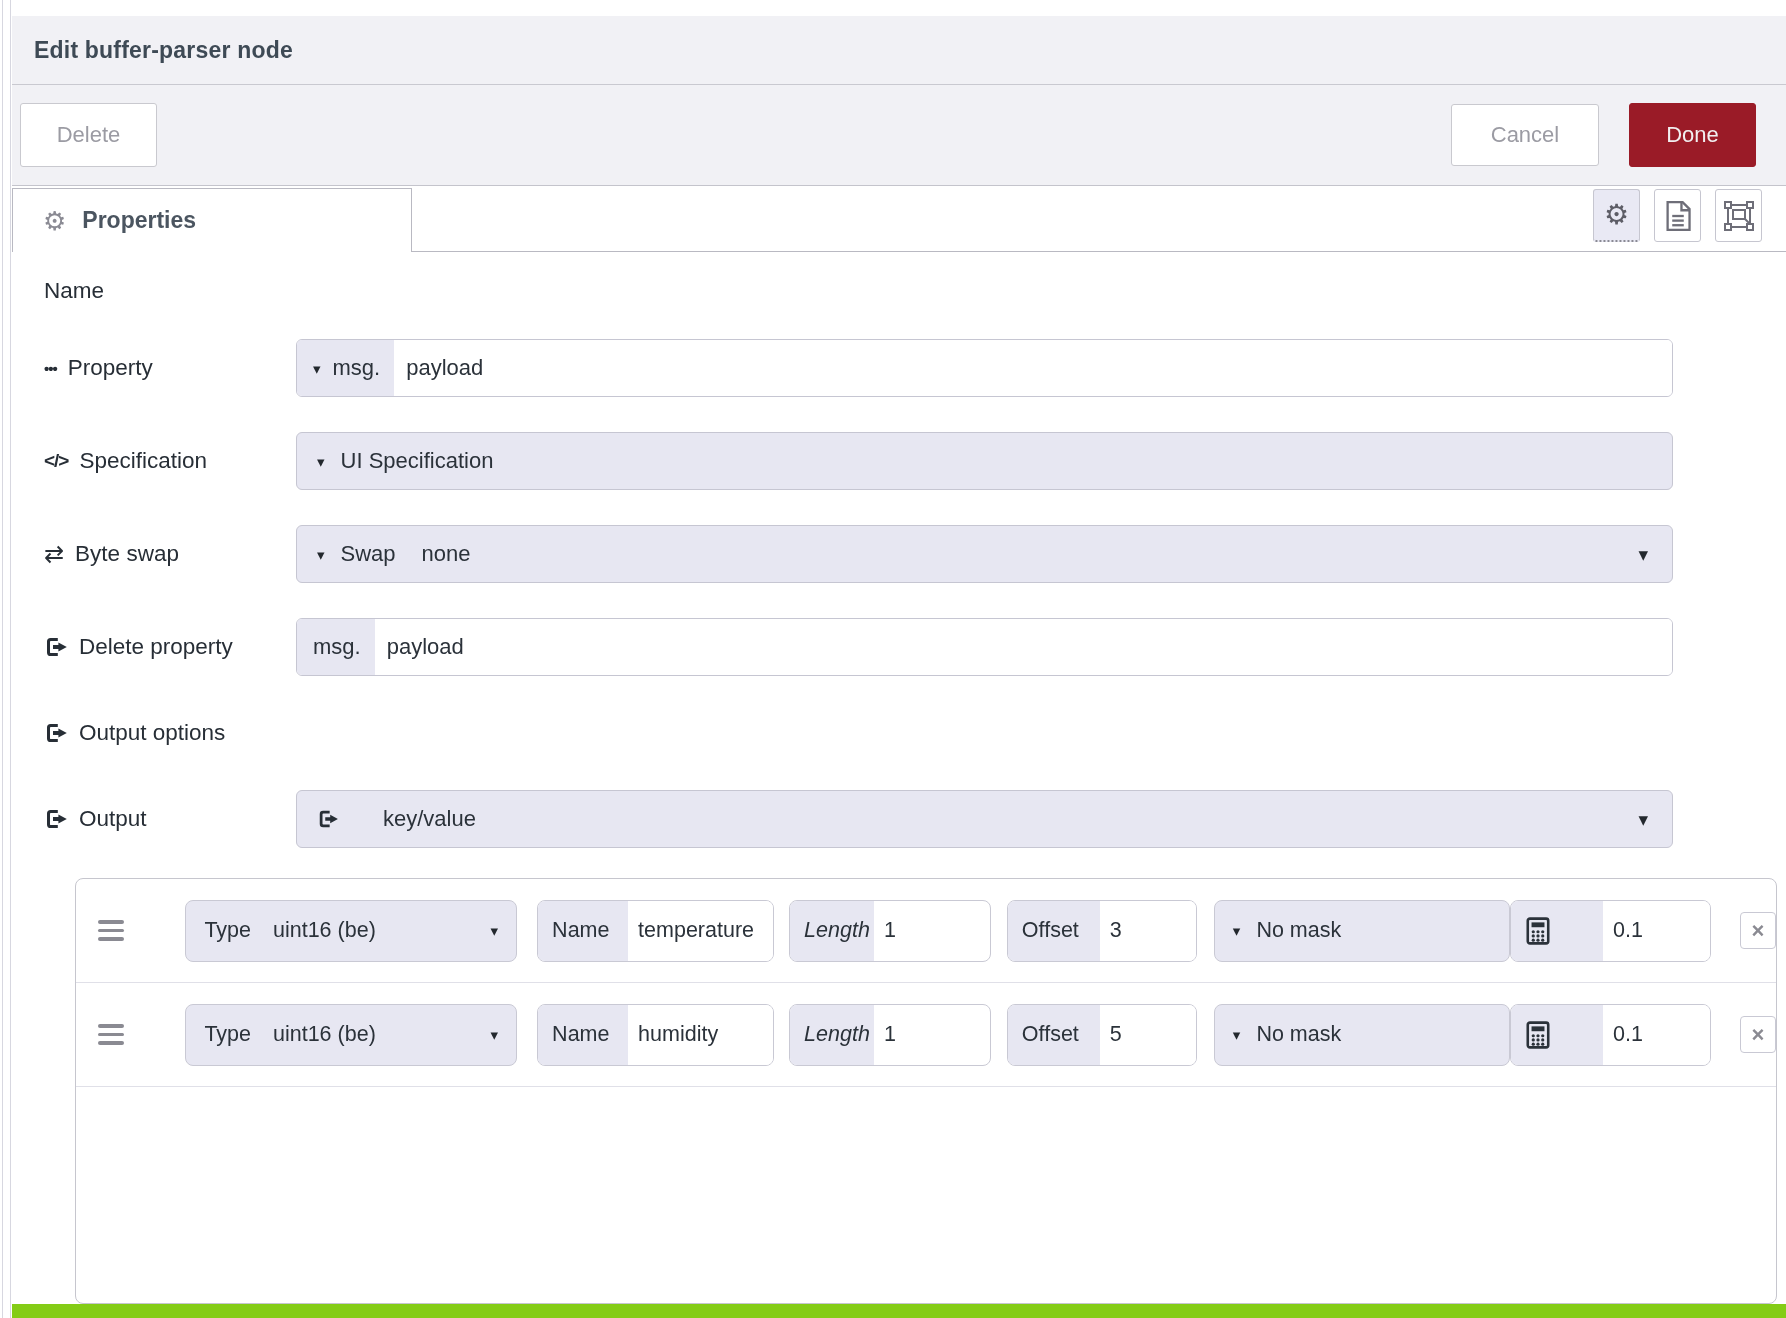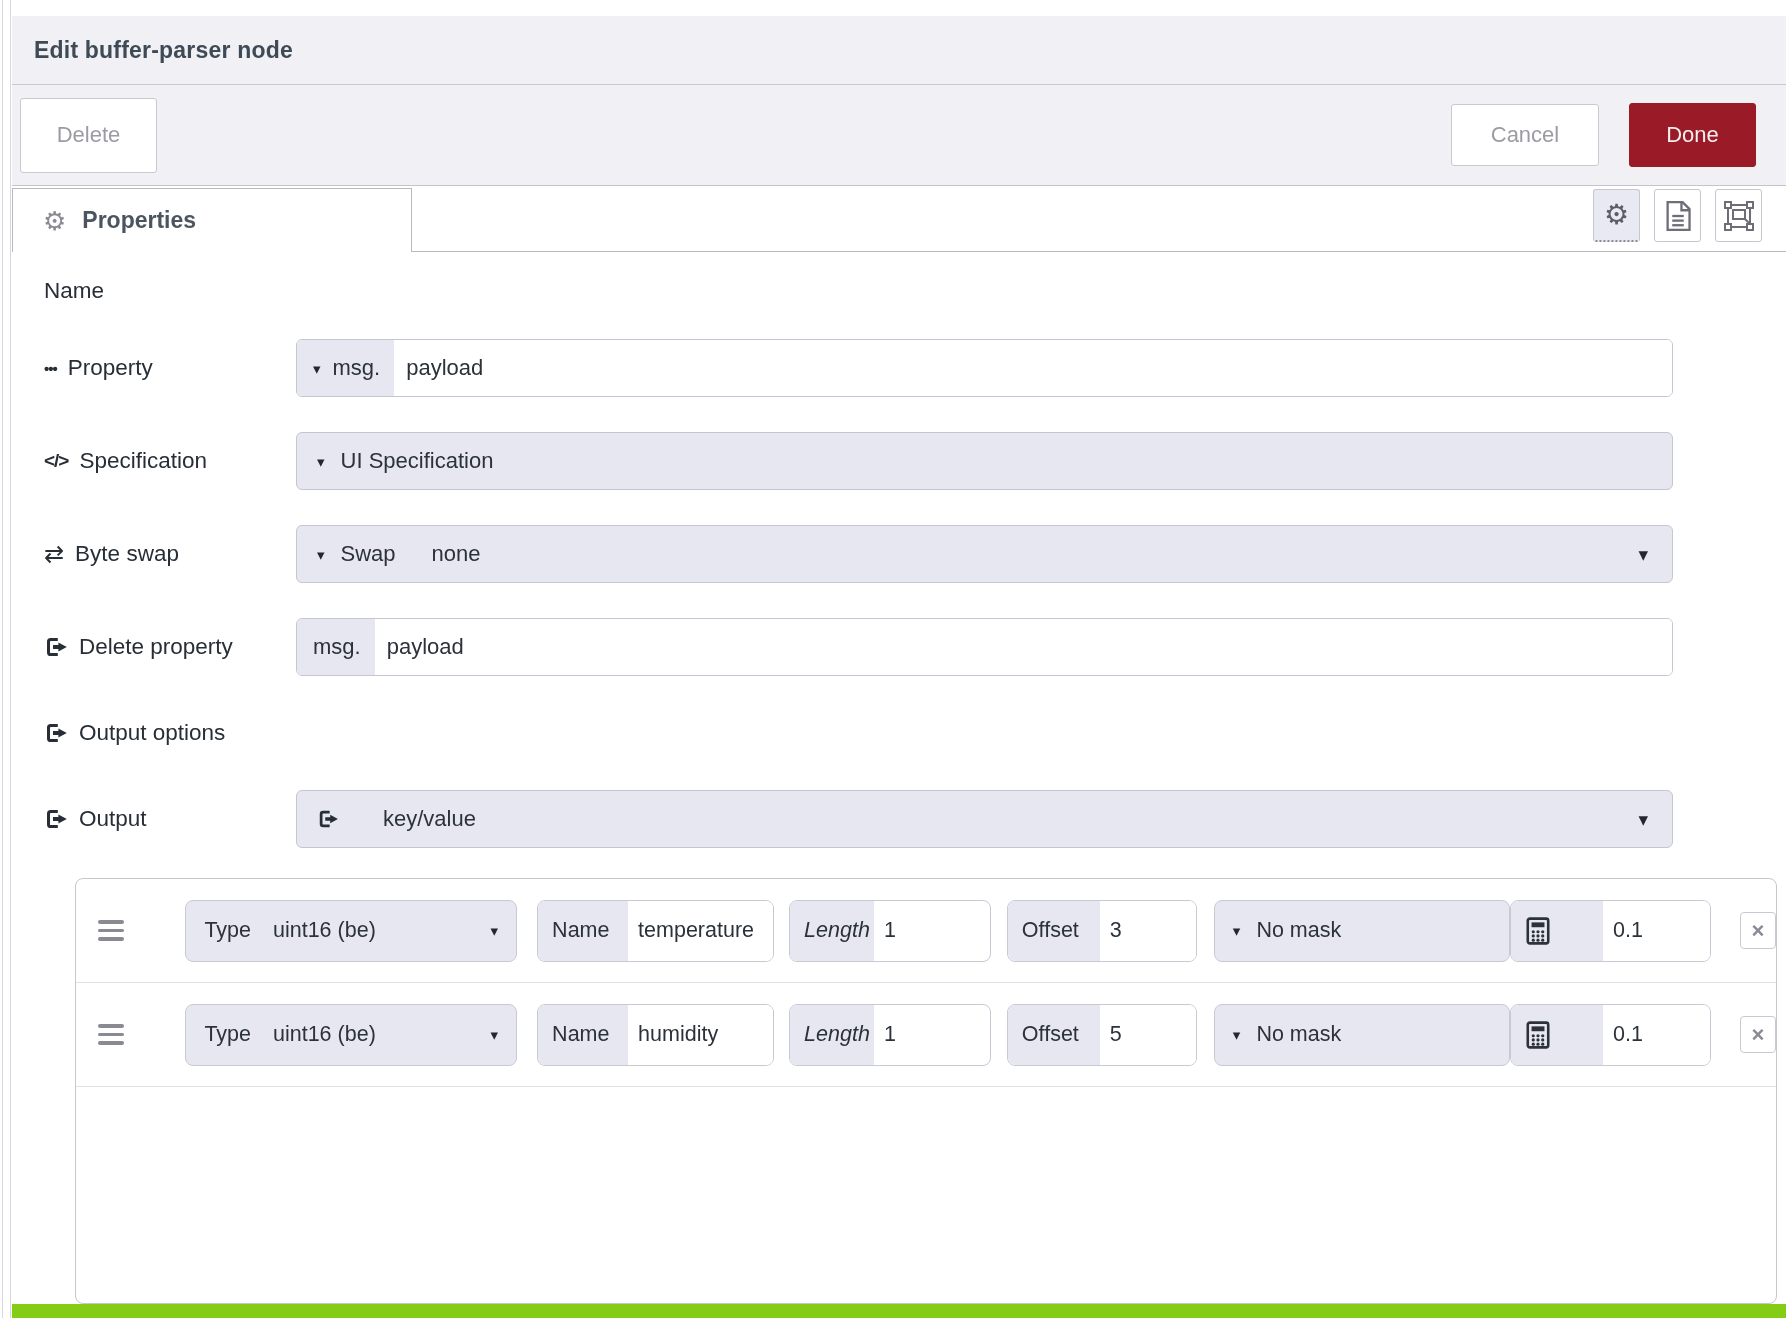--- a/index.html
+++ b/index.html
@@ -10,21 +10,21 @@
 
   
   .titlebar { height:69px; background:#f1f1f5; border-bottom:1px solid #c9c9d0;
               display:flex; align-items:center; padding-left:22px; }
   .titlebar .title { font-size:23px; font-weight:bold; color:#3e4a55; letter-spacing:.2px; }
 
   .toolbar { height:101px; background:#f1f1f5; border-bottom:1px solid #c4c4cc;
              display:flex; align-items:center; padding:0 30px 0 8px; }
   .btn { display:flex; align-items:center; justify-content:center; font-size:22px; border-radius:3px; cursor:pointer; }
   .btn-plain { background:#fff; border:1px solid #c9c9cf; color:#9b9ba3; }
-  #delete-btn { width:137px; height:75px; }
+  #delete-btn { width:137px; height:64px; }
   #cancel-btn { width:148px; height:62px; margin-right:30px; }
   #done-btn { width:127px; height:64px; background:#9a1b27; color:#f2eff0; border:1px solid #9a1b27; }
   .spacer { flex:1; }
 
   
   .tabrow { position:relative; height:66px; background:#fff; }
   .tabrow-line { position:absolute; left:0; right:0; bottom:0; height:1px; background:#b9b9c2; }
   .tab { position:absolute; left:0; top:2px; width:400px; height:64px; background:#fff; z-index:2;
          border:1px solid #b9b9c2; border-bottom:none;
          display:flex; align-items:center; gap:16px; padding-left:30px; }
@@ -54,21 +54,21 @@
   .typed { display:flex; height:58px; border:1px solid #c6c6d2; border-radius:6px; overflow:hidden; background:#fff; }
   .ti-btn { background:#e7e7f2; display:flex; align-items:center; gap:12px; padding:0 14px 0 16px;
             font-size:22px; color:#2b323a; flex-shrink:0; cursor:pointer; }
   .caret { font-size:15px; color:#23282e; line-height:1; }
   .ti-input { flex:1; border:none; outline:none; font-family:"Liberation Sans",sans-serif;
               font-size:22px; color:#2b323a; padding-left:12px; background:#fff; }
 
   .sel { height:58px; background:#e7e7f2; border:1px solid #c6c6d2; border-radius:6px;
          display:flex; align-items:center; padding:0 24px 0 20px; cursor:pointer; }
   .sel .sel-text { font-size:22px; color:#2b323a; margin-left:16px; }
-  .sel .sel-value { font-size:22px; color:#2b323a; margin-left:36px; }
+  .sel .sel-value { font-size:22px; color:#2b323a; margin-left:26px; }
   .sel .caret-right { margin-left:auto; font-size:19px; color:#23282e; }
 
   .opt-group { position:absolute; top:50%; transform:translateY(-50%); display:flex; align-items:center; gap:12px; }
   .cb { width:27px; height:27px; border-radius:5px; flex-shrink:0; display:flex; align-items:center; justify-content:center; }
   .cb-unchecked { background:#fff; border:2px solid #454f59; }
   .cb-checked-dis { background:#c6c6d0; border:1px solid #b2b2bc; color:#fff; font-size:18px; font-weight:bold; }
   .cb-dis { background:#e9e9f2; border:1px solid #cdcdd8; }
   .opt-label { font-size:22.5px; color:#272e36; }
   .options-row { height:44px; }
 

